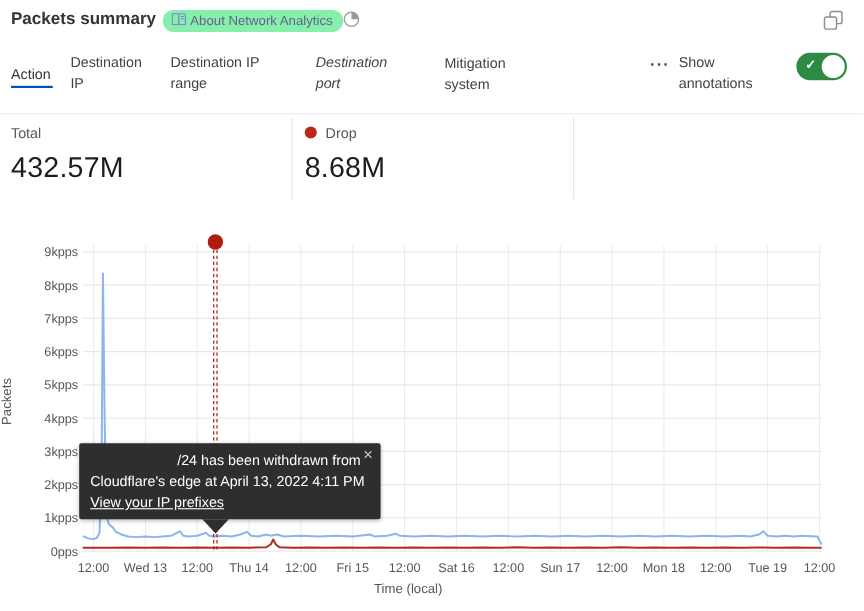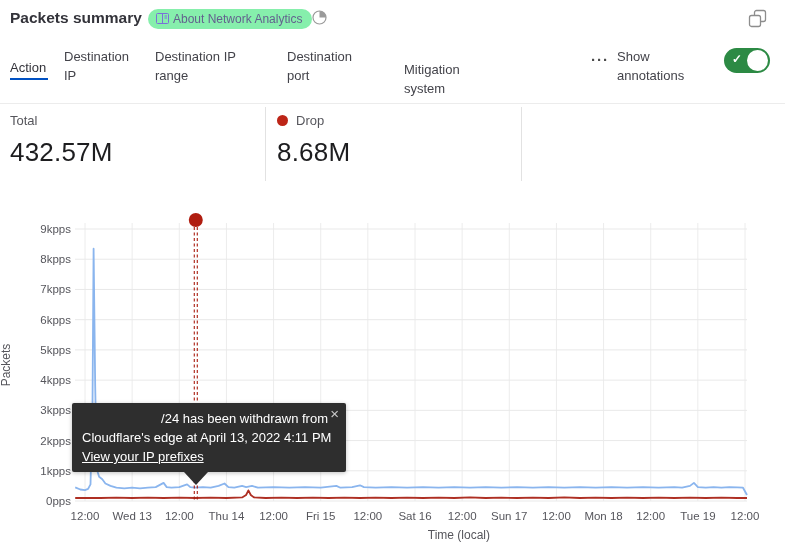--- a/index.html
+++ b/index.html
@@ -35,21 +35,21 @@
   .vdiv { position:absolute; top:107px; width:1px; height:74px; background:#e2e2e2; }
   .stat { position:absolute; top:111px; }
   .stat .row { display:flex; align-items:center; gap:8px; height:18px; }
   .stat .val { margin-top:8px; }
 
   
   #chart-svg { position:absolute; left:0; top:0; width:785px; height:555px; z-index:1; }
   svg text { font-family:"Liberation Sans", sans-serif; font-size:11.5px; fill:#56565c; }
   .axis-title-y { position:absolute; left:-26px; top:358px; width:64px; text-align:center;
                   transform:rotate(-90deg); font-size:12px; color:#56565c; z-index:2; }
-  .axis-title-x { position:absolute; left:340px; top:528px; width:150px; text-align:right;
+  .axis-title-x { position:absolute; left:340px; top:528px; width:150px; text-align:left;
                   font-size:12px; color:#56565c; z-index:2; }
 
   
   .tooltip { position:absolute; left:72px; top:403px; width:274px; height:69px; background:#2e2e2e;
              border-radius:2px; color:#fff; font-size:13px; line-height:19px; padding:6px 10px 5px;
              z-index:3; box-shadow:0 1px 4px rgba(0,0,0,.25); }
   .tooltip .l1 { text-align:right; padding-right:8px; }
   .tooltip .link { color:#fff; text-decoration:underline; cursor:pointer; }
   .tooltip .close { position:absolute; top:1px; right:7px; font-size:15px; color:#c9c9c9; cursor:pointer; }
   .tooltip::after { content:""; position:absolute; left:112px; top:69px; width:0; height:0;
@@ -83,22 +83,22 @@
     <svg width="19" height="19" viewBox="0 0 19 19">
         <rect x="6.5" y="1.5" width="11" height="11" rx="2" fill="#fff" stroke="#8d8d8d" stroke-width="1.3"></rect>
         <rect x="1.5" y="6.5" width="11" height="11" rx="2" fill="#fff" stroke="#8d8d8d" stroke-width="1.3"></rect>
       </svg>
   </span>
 
   <div class="tab active" style="left:10px; top:58px;">Action</div>
   <div class="tab-underline"></div>
   <div class="tab" style="left:64px;  top:47px; width:76px;">Destination IP</div>
   <div class="tab" style="left:155px; top:47px; width:96px;">Destination IP range</div>
-  <div class="tab" style="left:287px; top:47px; width:82px;">Destination port</div>
-  <div class="tab" style="left:404px; top:60px; width:82px;">Mitigation system</div>
+  <div class="tab" style="left:287px; top:47px; width:82px;font-style:italic;">Destination port</div>
+  <div class="tab" style="left:404px; top:48px; width:82px;">Mitigation system</div>
   <div class="more-dots">···</div>
   <div class="tab" style="left:617px; top:47px; width:86px;">Show annotations</div>
   <div class="toggle">
     <span class="check">✓</span>
     <span class="knob"></span>
   </div>
 
   <div class="hdiv"></div>
 
   <div class="stat" style="left:10px;">

